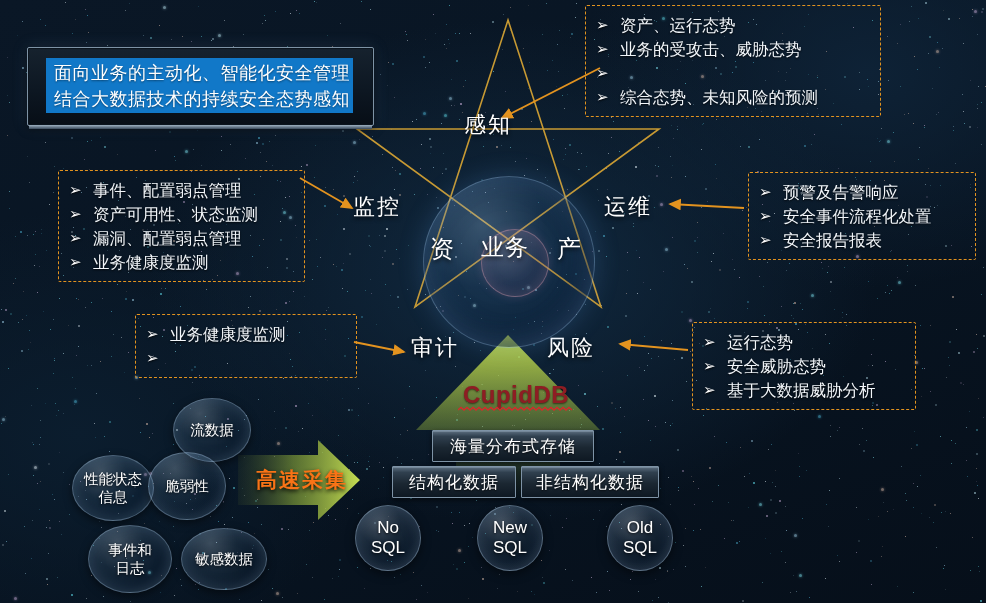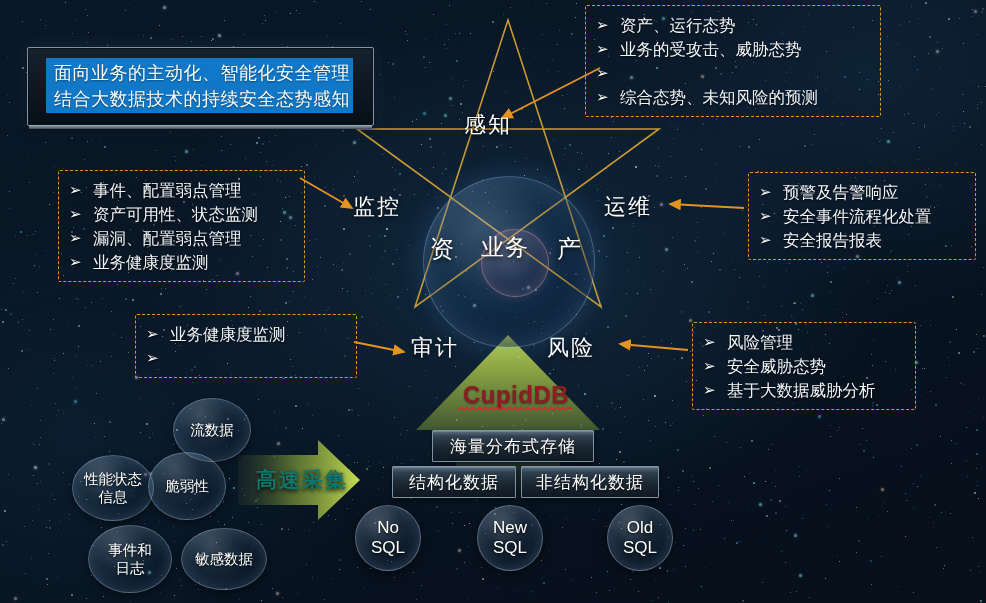--- a/index.html
+++ b/index.html
@@ -162,21 +162,21 @@
   #src-context{left:82px;top:381px;width:84px;height:66px;}
   #src-flow{left:173px;top:398px;width:76px;height:62px;}
   #src-perf{left:72px;top:455px;width:80px;height:64px;}
   #src-vuln{left:148px;top:452px;width:76px;height:66px;}
   #src-event{left:88px;top:525px;width:82px;height:66px;}
   #src-sensitive{left:181px;top:528px;width:84px;height:60px;}
 
   
   #collect-label{
     position:absolute;left:256px;top:466px;
-    color:#0f766e;font-size:21px;font-weight:bold;letter-spacing:2px;
+    color:#f97316;font-size:21px;font-weight:bold;letter-spacing:2px;
     text-shadow:0 2px 4px rgba(0,0,0,.9);white-space:nowrap;
   }
 </style>
 </head>
 <body>
 
 <div id="stage">
 
   <div class="bg"></div>
   <div class="stars" id="stars">
@@ -1838,21 +1838,21 @@
       <li>
           <span class="bullet">➢</span>
         </li>
     </ul>
   </div>
 
   <div class="callout" id="box-risk">
     <ul>
       <li>
           <span class="bullet">➢</span>
-          <span>风险管理</span>
+          <span>运行态势</span>
         </li>
       <li>
           <span class="bullet">➢</span>
           <span>安全威胁态势</span>
         </li>
       <li>
           <span class="bullet">➢</span>
           <span>基于大数据威胁分析</span>
         </li>
     </ul>

